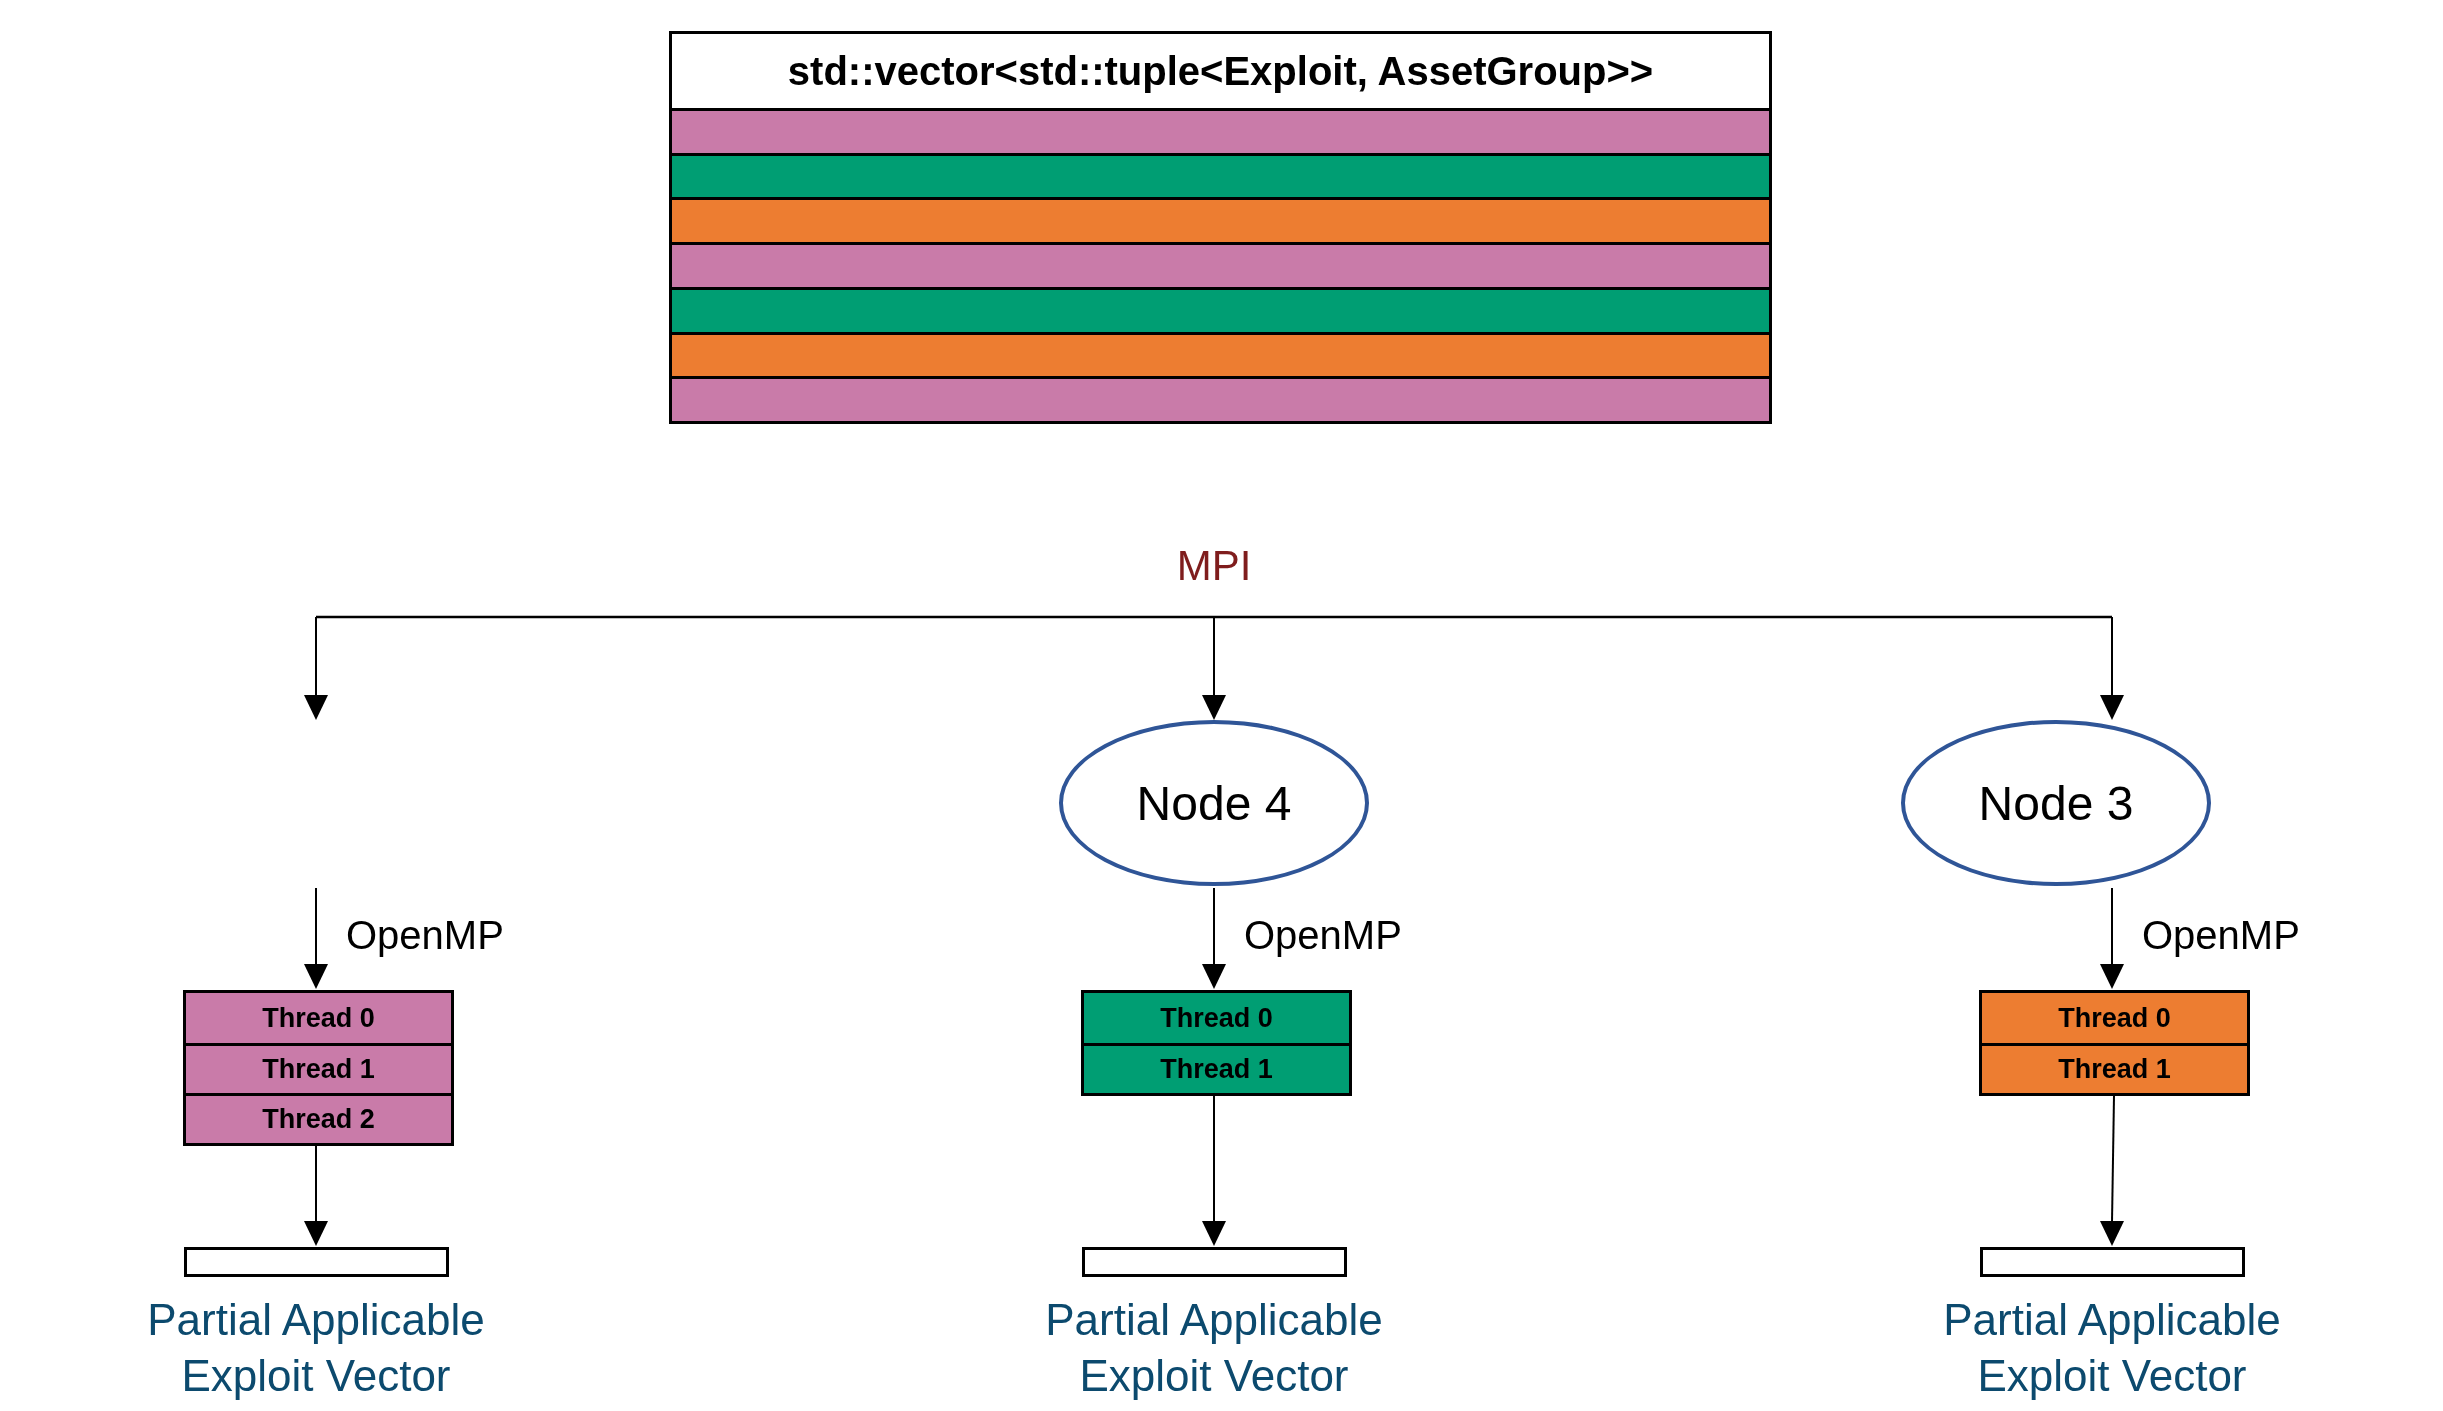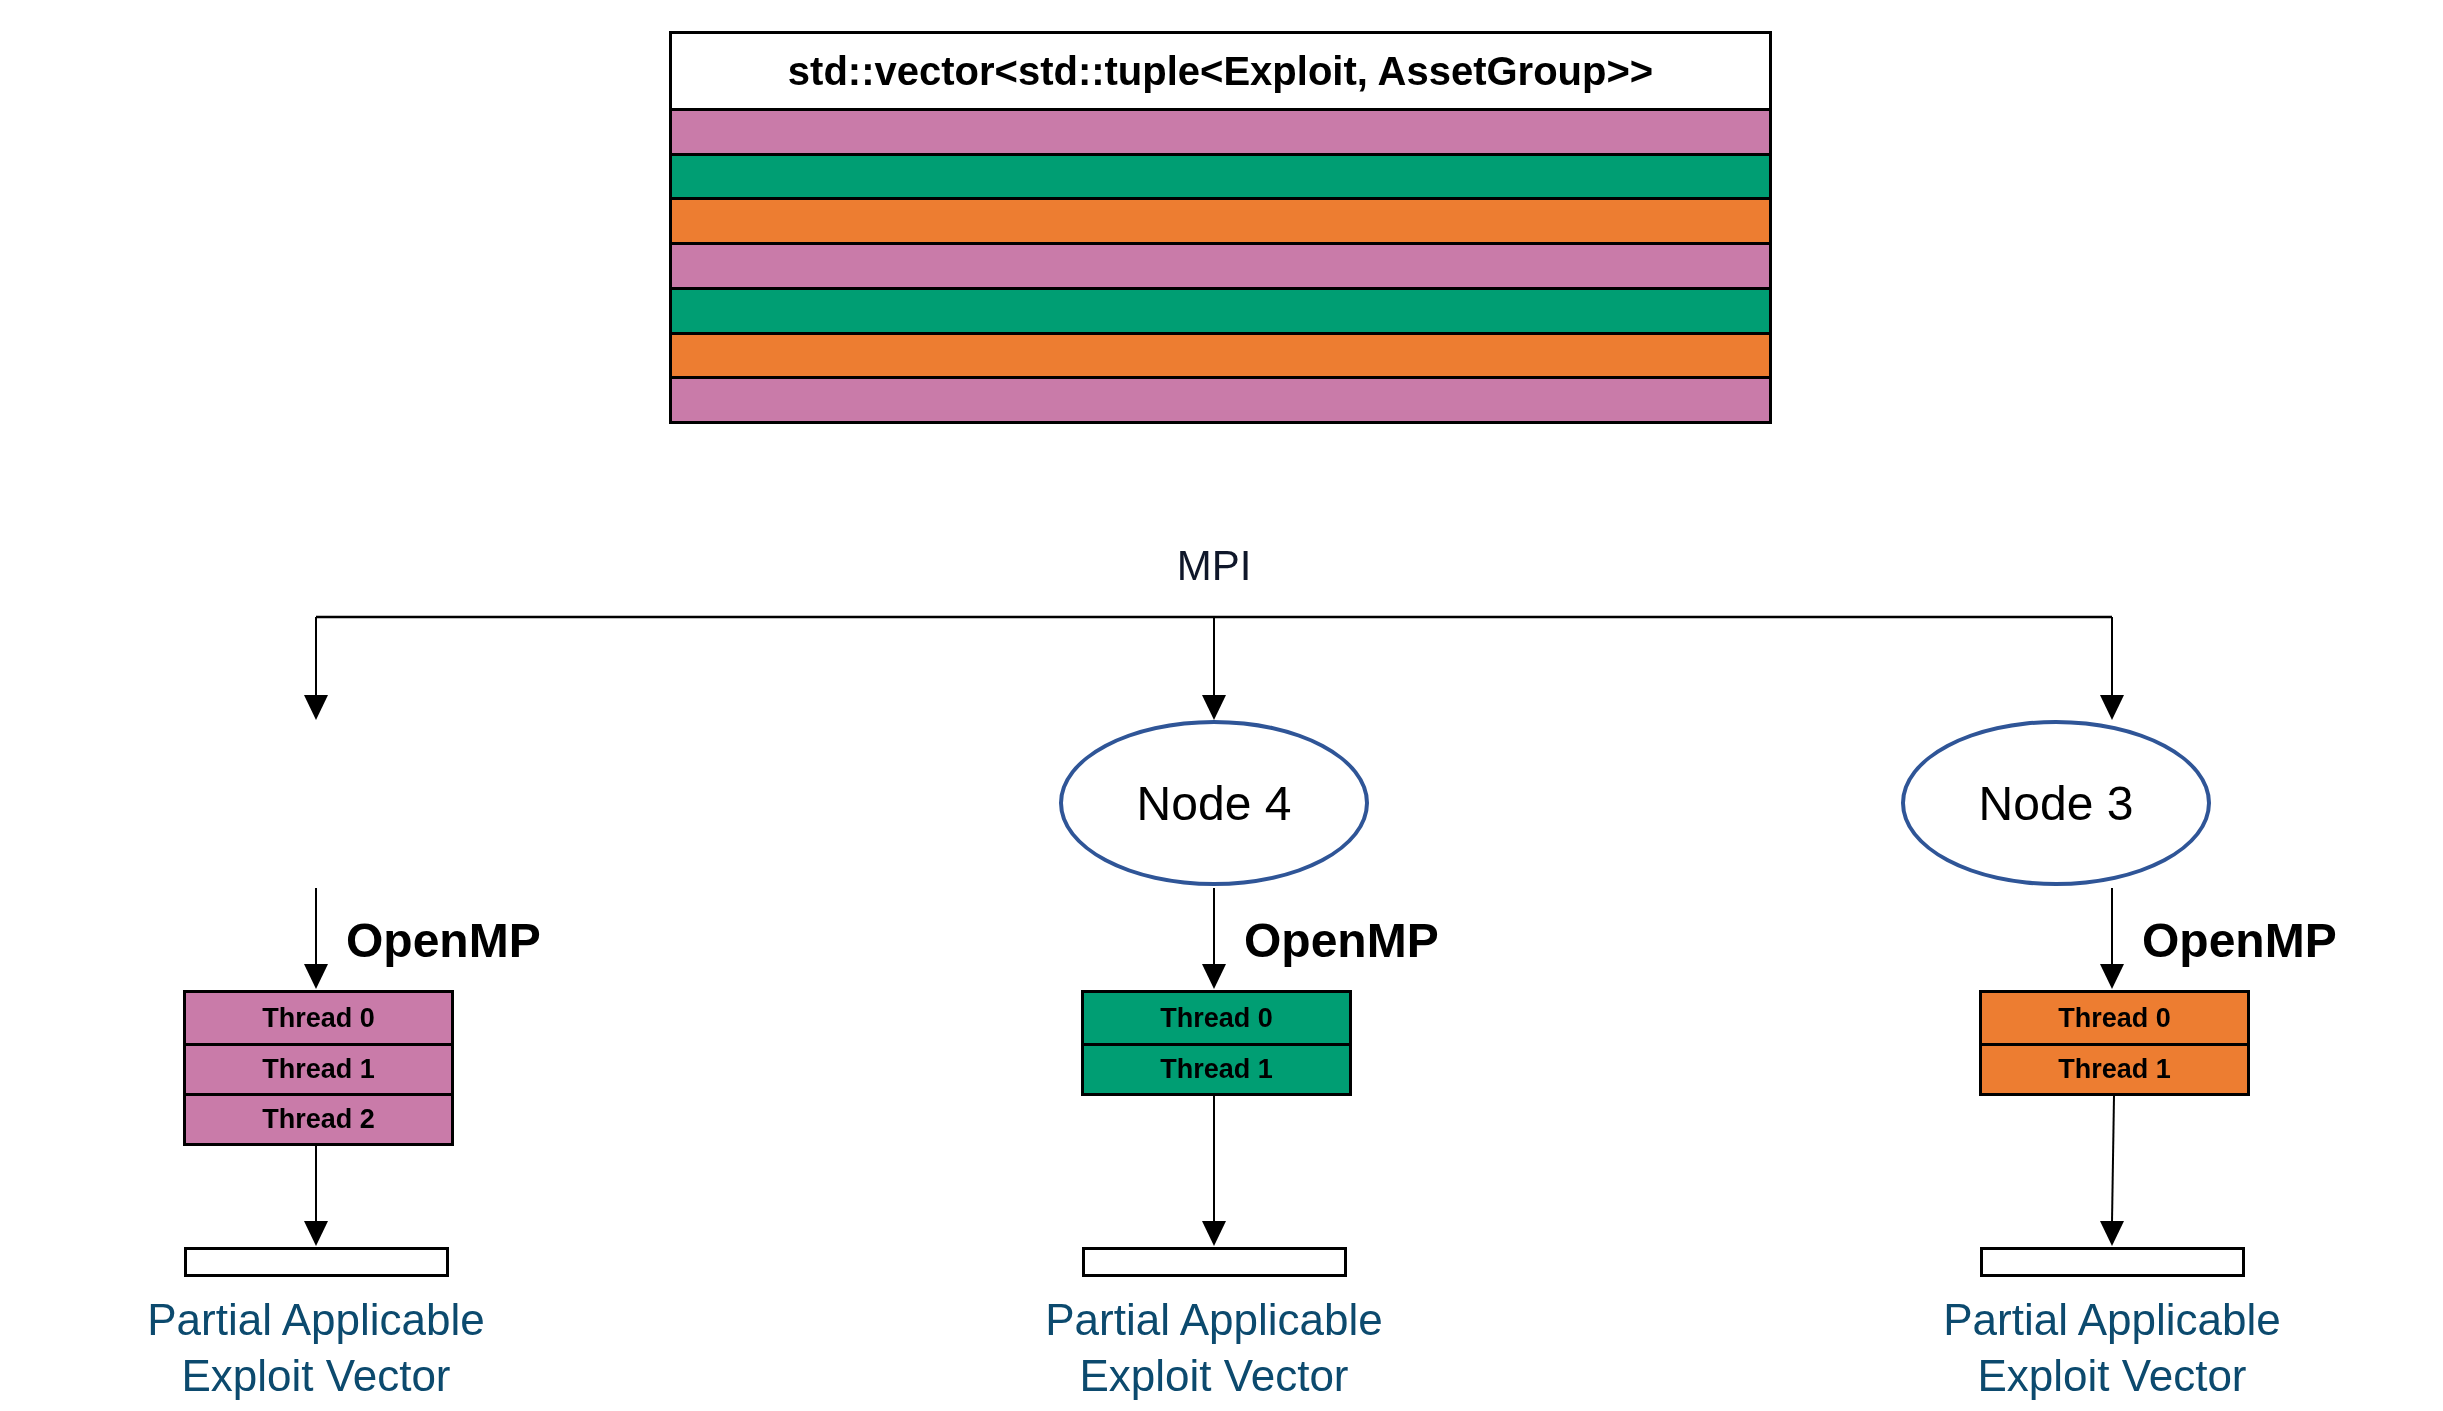--- a/index.html
+++ b/index.html
@@ -51,21 +51,21 @@
     border-top: 3px solid #000;
   }
   
   .mpi-label {
     position: absolute;
     left: 1064px;
     top: 542px;
     width: 300px;
     text-align: center;
     font-size: 42px;
-    color: #0f172a;
+    color: #7f1d1d;
   }
   
   .node-ellipse {
     position: absolute;
     top: 720px;
     width: 310px;
     height: 166px;
     border: 4px solid #2F5597;
     border-radius: 50%;
     background: #fff;
@@ -73,24 +73,23 @@
     display: flex;
     align-items: center;
     justify-content: center;
     font-size: 48px;
     color: #000;
   }
   
   .openmp-label {
     position: absolute;
     top: 913px;
-    font-size: 48px;
+    font-size: 40px;
     color: #000;
     white-space: nowrap;
-    font-weight: bold;
   }
   
   .thread-box {
     position: absolute;
     top: 990px;
     width: 271px;
     border: 3px solid #000;
     box-sizing: border-box;
     display: flex;
     flex-direction: column;

